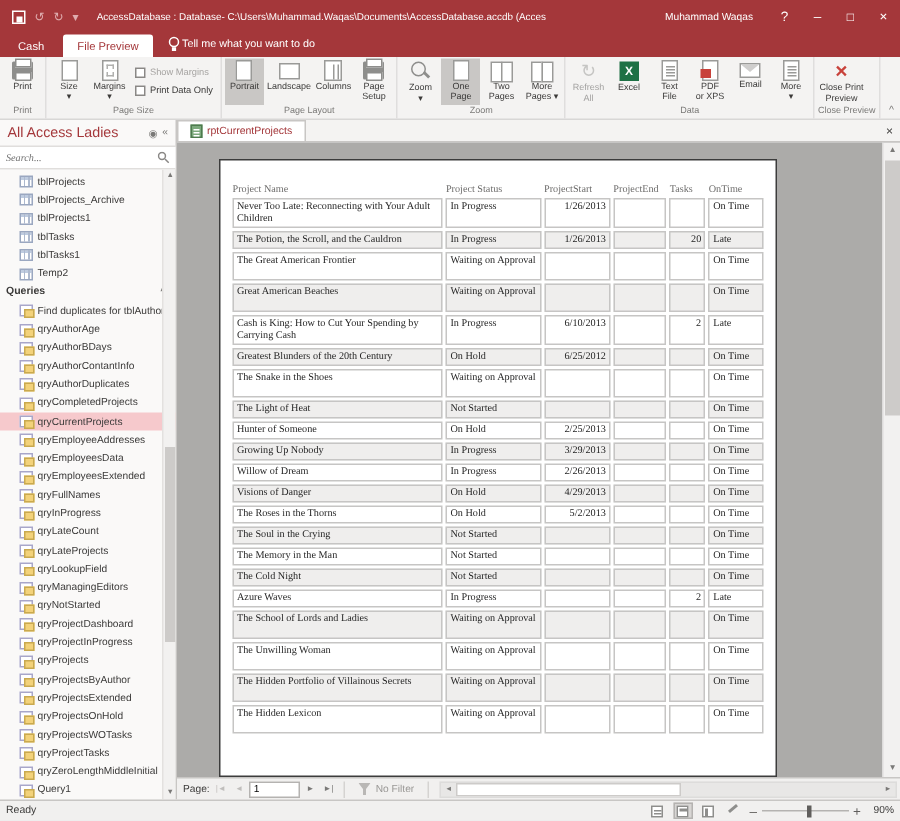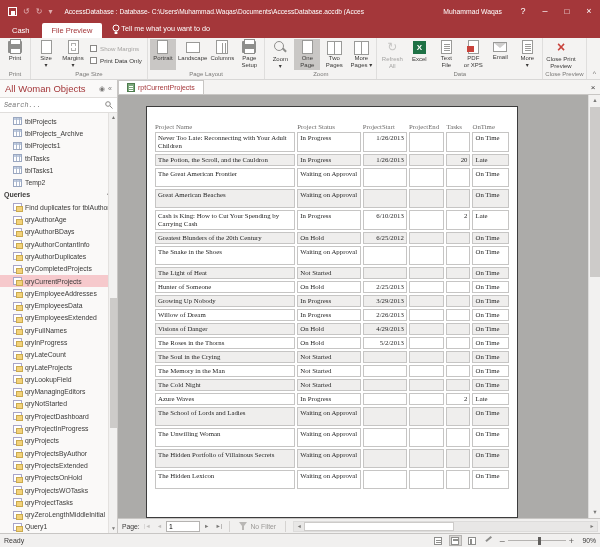--- a/index.html
+++ b/index.html
@@ -70,21 +70,21 @@
   .main { position:absolute; left:0; top:80px; width:600px; height:453px; display:flex; }
 
   
   .sidebar { width:118px; background:#FAF9F8; border-right:1px solid #C8C6C4; display:flex; flex-direction:column; }
   .sb-title { height:18px; display:flex; align-items:center; padding:0 5px; color:#A4373A;
     font-size:9.5px; white-space:nowrap; border-bottom:1px solid #E0DEDC; }
   .sb-title .spacer { flex:1; }
   .sb-title .sbt-ico { font-size:7px; color:#7a7977; margin-left:3px; }
   .sb-search { height:15px; margin:0; display:flex; align-items:center; border-bottom:1px solid #E0DEDC; background:#fff; padding:0 4px; }
   .sb-search input { flex:1; border:none; outline:none; font-size:6.8px; font-style:italic; color:#888;
-    font-family:Liberation Mono, monospace; background:transparent; }
+    font-family:Liberation Serif, serif; background:transparent; }
   .sb-list { flex:1; position:relative; overflow:hidden; padding-top:2px; }
   .sitem { height:12.3px; display:flex; align-items:center; gap:3px; padding-left:13px;
     font-size:6.8px; color:#3b3a39; white-space:nowrap; }
   .sitem.sel { background:#F6C9CC; }
   .shead { height:12.3px; display:flex; align-items:center; padding:0 6px 0 4px;
     font-size:7px; font-weight:bold; color:#3b3a39; }
   .shead .spacer { flex:1; }
   .shead .chev { font-size:7px; color:#7a7977; }
   .ico-tbl { width:9px; height:8px; flex:none; border:1px solid #9AA7C0;
     background:linear-gradient(to right, transparent 0 2px, #ADB9CE 2px 3px, transparent 3px 5px, #ADB9CE 5px 6px, transparent 6px),
@@ -320,21 +320,21 @@
     </div>
     <div class="glabel">Close Preview</div>
   </div>
   <span class="ribcollapse">^</span>
 </div>
 
 <div class="main">
 
   <div class="sidebar">
     <div class="sb-title">
-      <span>All Woman Objects</span>
+      <span>All Access Ladies</span>
       <span class="spacer"></span>
       <span class="sbt-ico">◉</span>
       <span class="sbt-ico">«</span>
     </div>
     <div class="sb-search">
       <input placeholder="Search..." style="">
       <svg width="8" height="8">
           <circle cx="3" cy="3" r="2.3" fill="none" stroke="#8a8886" stroke-width="1"></circle>
           <line x1="5" y1="5" x2="7.5" y2="7.5" stroke="#8a8886" stroke-width="1"></line>
         </svg>

